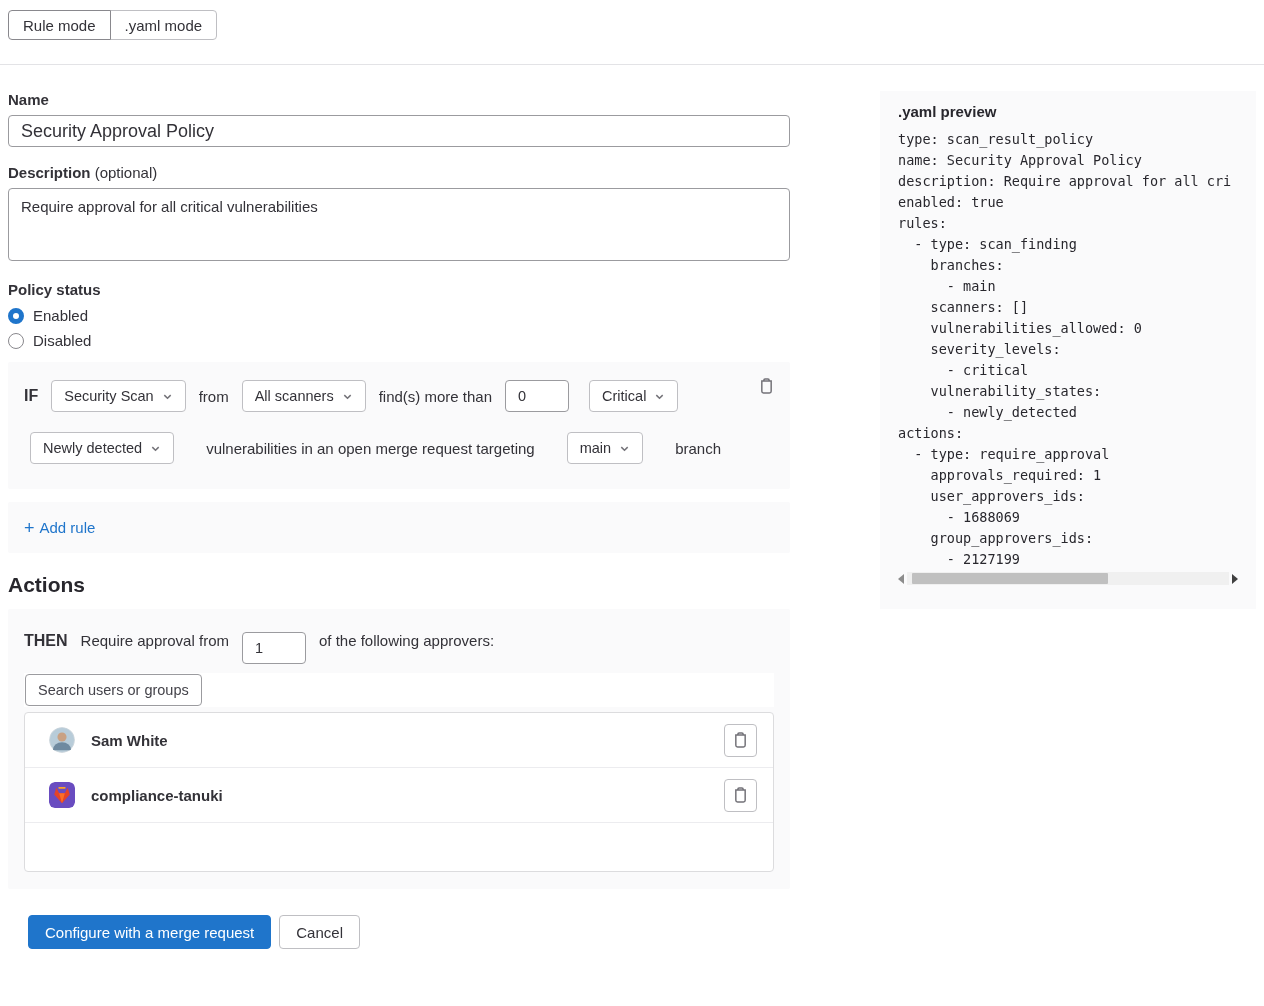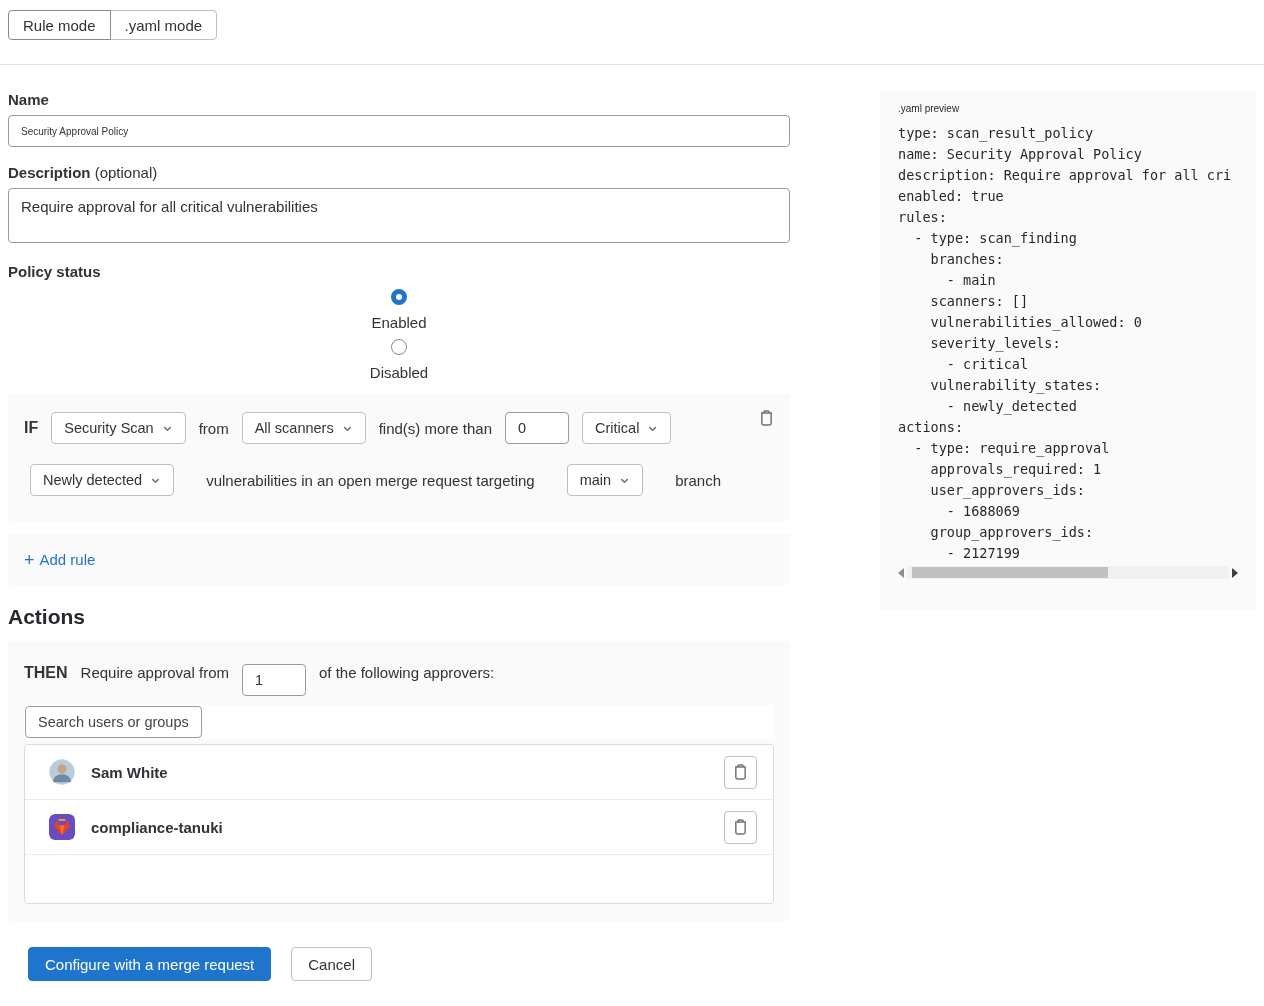--- a/index.html
+++ b/index.html
@@ -28,31 +28,31 @@
   
   .main { display:flex; justify-content:space-between; margin-top:26px; }
   .left-col { width:782px; flex:0 0 782px; }
   .right-col { width:376px; flex:0 0 376px; }
 
   
   .field-label { font-weight:bold; font-size:15px; margin-bottom:7px; }
   .field-label .hint { font-weight:normal; }
   .text-input {
     width:100%; height:32px; border:1px solid #9b9b9f; border-radius:4px;
-    padding:0 12px; font-size:10px; color:#333238; background:#fff;
+    padding:0 12px; font-size:18px; color:#333238; background:#fff;
     font-family:inherit;
   }
   .textarea {
-    width:100%; height:55px; border:1px solid #9b9b9f; border-radius:4px;
+    width:100%; height:73px; border:1px solid #9b9b9f; border-radius:4px;
     padding:8px 12px; font-size:15px; color:#333238; resize:none;
     font-family:inherit; line-height:1.35;
   }
   .field { margin-bottom:17px; }
 
-  .radio-row { display:flex; align-items:center; gap:9px; margin-bottom:8px; cursor:pointer;flex-direction:column; }
+  .radio-row { display:flex; align-items:center; gap:9px; margin-bottom:8px; cursor:pointer; }
   .radio-dot { width:16px; height:16px; border-radius:50%; background:#fff; border:1px solid #89888d; flex:0 0 16px; }
   .radio-dot.checked { border:5px solid #1f75cb; }
   .radio-label { font-size:15px; }
 
   h2.section-heading { font-size:21px; font-weight:bold; color:#28272d; margin-top:23px; }
 
   
   .card { background:#fafafb; border-radius:2px; }
   .rule-card { margin-top:13px; padding:18px 16px 25px 16px; position:relative; }
   .rule-row { display:flex; align-items:center; gap:13px; flex-wrap:nowrap; }
@@ -100,33 +100,33 @@
   .avatar.user  { border-radius:50%; }
   .avatar.group { border-radius:6px; }
   .avatar svg { display:block; width:100%; height:100%; }
   .approver-name { font-weight:bold; font-size:15px; flex:1; }
   .icon-btn-bordered {
     width:33px; height:33px; background:#fff; border:1px solid #bfbfc3; border-radius:4px;
     display:flex; align-items:center; justify-content:center; cursor:pointer;
   }
 
   
-  .footer { display:flex; align-items:center; gap:20px; margin-top:26px;padding-left:20px; }
+  .footer { display:flex; align-items:center; gap:8px; margin-top:26px;padding-left:20px; }
   .btn-primary {
     background:#1f75cb; color:#fff; border:1px solid #1f75cb; border-radius:4px;
     height:34px; padding:0 16px; font-size:15px; cursor:pointer; font-family:inherit;
   }
   .btn-default {
     background:#fff; color:#333238; border:1px solid #bfbfc3; border-radius:4px;
     height:34px; padding:0 16px; font-size:15px; cursor:pointer; font-family:inherit;
   }
 
   
   .yaml-panel { background:#fafafb; padding:12px 18px 10px 18px; height:518px; }
-  .yaml-title { font-weight:normal; font-size:10px; color:#28272d; }
+  .yaml-title { font-weight:bold; font-size:15px; color:#28272d; }
   .yaml-code {
     font-family:"DejaVu Sans Mono", monospace;
     font-size:13.5px; line-height:21px; color:#28272d;
     margin-top:9px; white-space:pre; overflow:hidden; height:441px;
   }
   .hscrollbar { display:flex; align-items:center; height:13px; margin-top:2px; }
   .hs-arrow { width:0; height:0; border-style:solid; flex:0 0 auto; }
   .hs-arrow.left  { border-width:5px 6px 5px 0; border-color:transparent #8c8c8c transparent transparent; }
   .hs-arrow.right { border-width:5px 0 5px 6px; border-color:transparent transparent transparent #404040; }
   .hs-track { flex:1; height:13px; background:#f0f0f0; margin:0 3px; position:relative; }
@@ -193,21 +193,21 @@
           </button>
           <span>from</span>
           <button class="select-btn">
             <span>All scanners</span>
             <svg class="chev" viewBox="0 0 12 12" fill="none" stroke="#737278" stroke-width="1.6">
                 <path d="M2.5 4.5 6 8l3.5-3.5"></path>
               </svg>
           </button>
           <span>find(s) more than</span>
           <input class="num-input" type="text" value="0" style="">
-          <button class="select-btn" style="">
+          <button class="select-btn" style="margin-left:7px;">
             <span>Critical</span>
             <svg class="chev" viewBox="0 0 12 12" fill="none" stroke="#737278" stroke-width="1.6">
                 <path d="M2.5 4.5 6 8l3.5-3.5"></path>
               </svg>
           </button>
         </div>
 
         <div class="rule-row">
           <button class="select-btn">
             <span>Newly detected</span>

